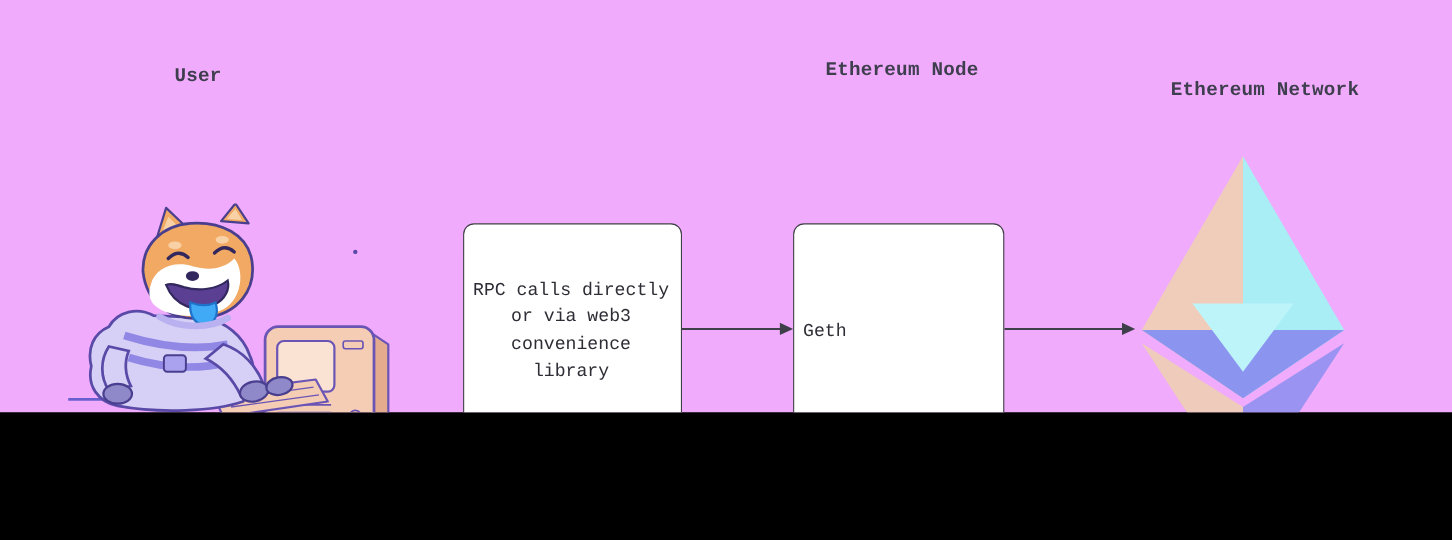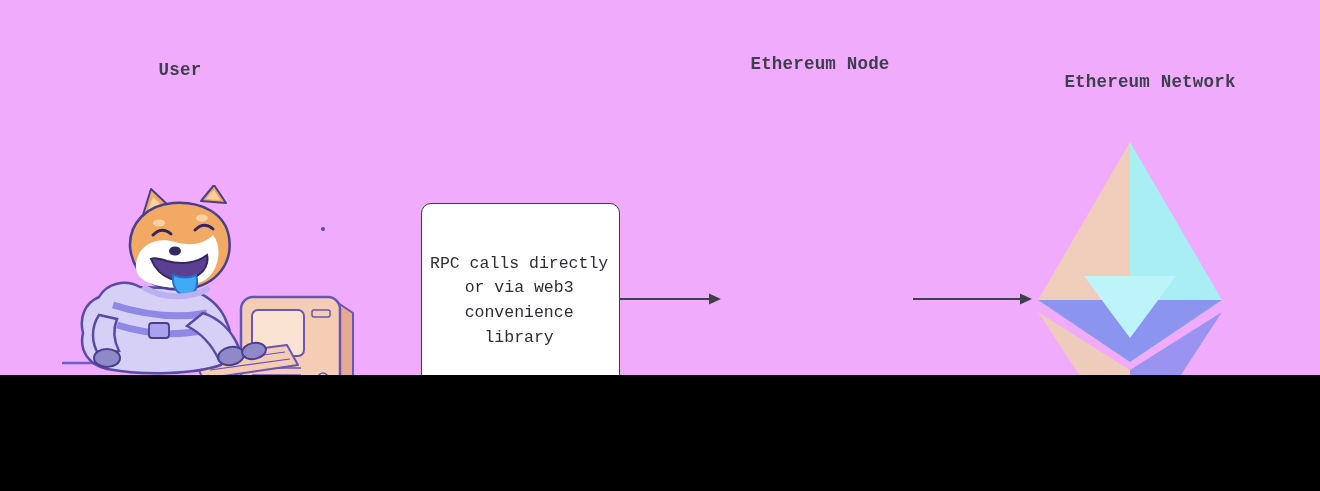--- a/index.html
+++ b/index.html
@@ -82,20 +82,23 @@
 or via web3
 convenience
 library</div>
   </div>
 
   <svg class="abs" style="left:620px;top:291px" width="102" height="16">
     <line x1="0" y1="8" x2="90" y2="8" stroke="#3f3f4a" stroke-width="1.8"></line>
     <polygon points="89,2.5 101,8 89,13.5" fill="#3f3f4a"></polygon>
   </svg>
 
+  <div class="node-box" style="left:721px;top:203px;width:192px;height:196px">
+    <div class="node-text">Geth</div>
+  </div>
 
   <svg class="abs" style="left:913px;top:291px" width="122" height="16">
     <line x1="0" y1="8" x2="108" y2="8" stroke="#3f3f4a" stroke-width="1.8"></line>
     <polygon points="107,2.5 119,8 107,13.5" fill="#3f3f4a"></polygon>
   </svg>
 
   <svg class="abs" style="left:1036px;top:140px" width="188" height="318" viewBox="0 0 188 318">
     <polygon points="94,2 2,160 94,222" fill="#f0cdbb"></polygon>
     <polygon points="94,2 186,160 94,222" fill="#a9edf5"></polygon>
     <polygon points="2,160 186,160 94,222" fill="#8b94ee"></polygon>

